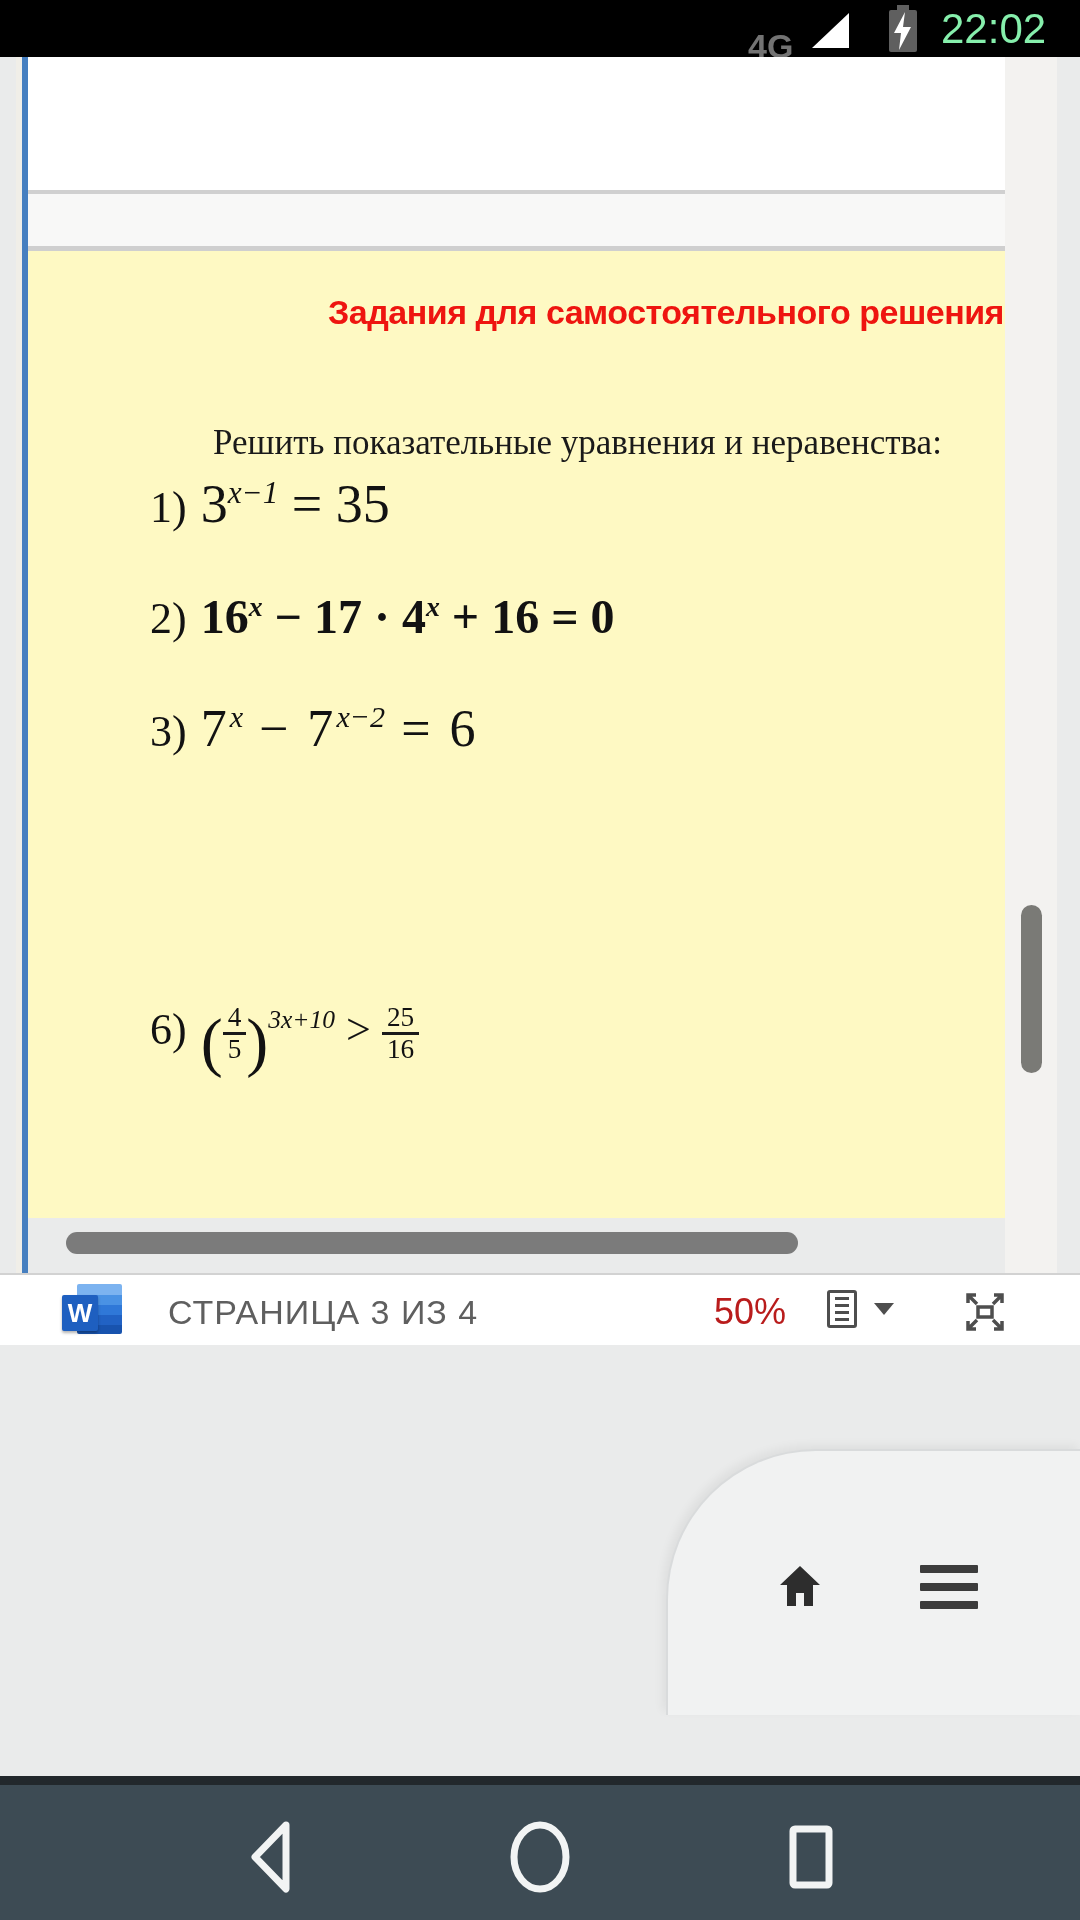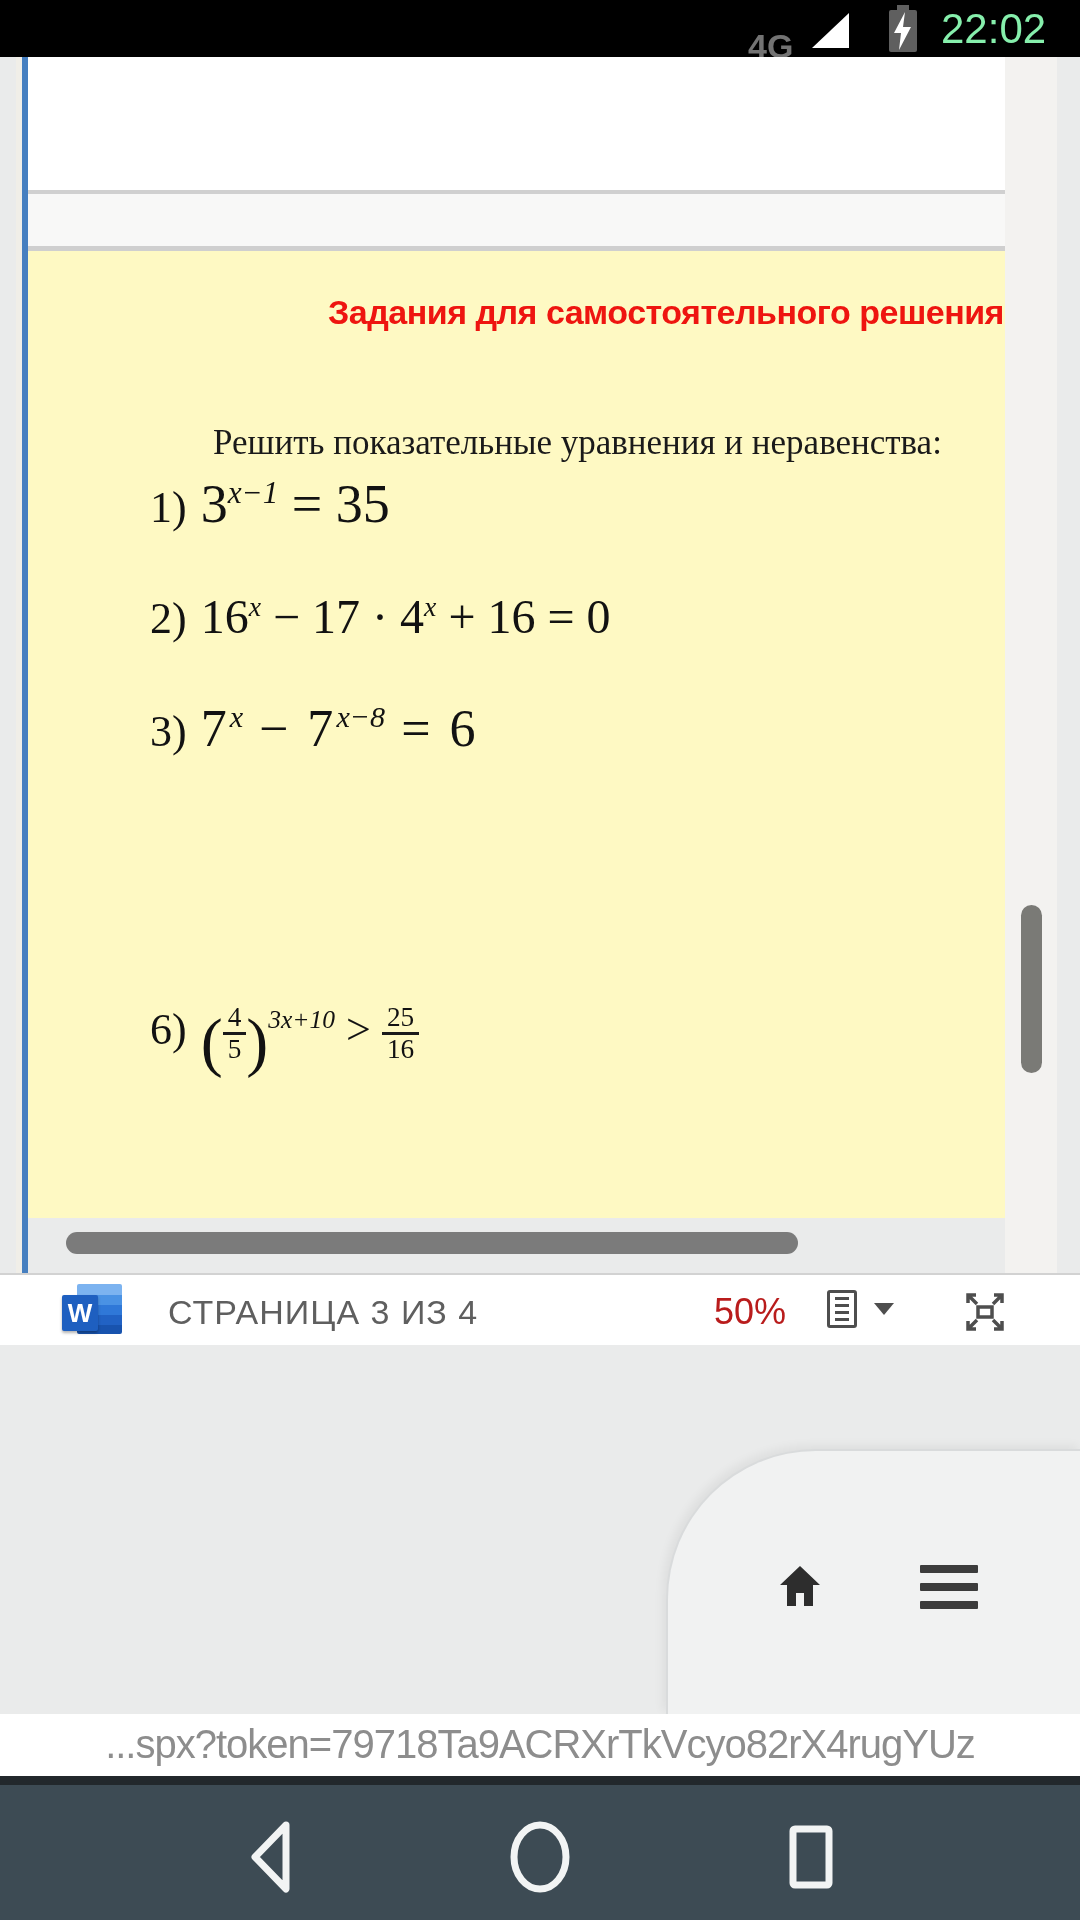--- a/index.html
+++ b/index.html
@@ -27,21 +27,21 @@
   .page{position:absolute;left:28px;top:251px;width:977px;height:967px;background:#fef9c3;}
 
   .doc-title{position:absolute;left:300px;top:42px;color:#ee1510;font-size:34px;font-weight:700;
              letter-spacing:-0.5px;white-space:nowrap;}
   .doc-subtitle{position:absolute;left:185px;top:172px;color:#1a1a1a;font-size:35px;
                 font-family:"Liberation Serif",serif;white-space:nowrap;}
 
   .problem{position:absolute;left:122px;font-family:"Liberation Serif",serif;color:#121212;white-space:nowrap;}
   .p-label{font-size:44px;margin-right:14px;}
   .problem[data-eq="0"] .p-body{font-size:54px;}
-  .problem[data-eq="1"] .p-body{font-size:48px;}
+  .problem[data-eq="1"] .p-body{font-size:48px;font-weight:bold;}
   .problem[data-eq="2"] .p-body{font-size:52px;letter-spacing:3px;}
   .problem[data-eq="3"] .p-body{font-size:52px;letter-spacing:3px;}
   .problem[data-eq="4"] .p-body{font-size:44px;}
   .problem[data-eq="5"] .p-body{font-size:44px;}
   .p-body sup{font-size:0.58em;font-style:italic;vertical-align:0.62em;letter-spacing:0;}
   .frac{display:inline-block;vertical-align:-0.52em;text-align:center;font-size:0.62em;line-height:1.08;}
   .fnum{display:block;padding:0 5px;border-bottom:3px solid #1a1a1a;}
   .fden{display:block;padding:0 5px;}
   .paren{font-size:1.5em;font-weight:400;vertical-align:-0.3em;}
 
@@ -108,21 +108,21 @@
     <div class="doc-title">Задания для самостоятельного решения</div>
     <div class="doc-subtitle">Решить показательные уравнения и неравенства:</div>
 
     <div class="problem" data-eq="0" style="top:222px">
       <span class="p-label">1)</span><span class="p-body"><span>3</span><sup>x−1</sup><span> = 35</span></span>
     </div>
     <div class="problem" data-eq="1" style="top:338px">
       <span class="p-label">2)</span><span class="p-body"><span>16</span><sup>x</sup><span> − 17 · 4</span><sup>x</sup><span> + 16 = 0</span></span>
     </div>
     <div class="problem" data-eq="2" style="top:448px">
-      <span class="p-label">3)</span><span class="p-body"><span>7</span><sup>x</sup><span> − 7</span><sup>x−8</sup><span> = 6</span></span>
+      <span class="p-label">3)</span><span class="p-body"><span>7</span><sup>x</sup><span> − 7</span><sup>x−2</sup><span> = 6</span></span>
     </div>
     <div class="problem" data-eq="5" style="top:752px">
       <span class="p-label">6)</span><span class="p-body"><span class="paren">(</span><span class="frac"><span class="fnum">4</span><span class="fden">5</span></span><span class="paren">)</span><sup>3x+10</sup><span> &gt; </span><span class="frac"><span class="fnum">25</span><span class="fden">16</span></span></span>
     </div>
   </div>
 
   <div class="v-thumb"></div>
   <div class="h-thumb"></div>
 
   <div class="toolbar">
@@ -154,23 +154,20 @@
     <svg class="home-btn" width="50" height="46" viewBox="0 0 48 46">
       <path d="M4 22 L24 3 L44 22 L37 22 L37 43 L28 43 L28 30 L20 30 L20 43 L11 43 L11 22 Z" fill="#2d2d2d"></path>
     </svg>
     <div class="menu-btn">
       <div class="bar"></div>
         <div class="bar"></div>
         <div class="bar"></div>
     </div>
   </div>
 
-  <div class="url-bar">
-    <span class="url-text">...spx?token=79718Ta9ACRXrTkVcyo82rX4rugYUz</span>
-  </div>
 
   <div class="nav-border"></div>
   <div class="nav-bar">
     <svg class="nav-back" width="48" height="78" viewBox="0 0 48 78">
       <path d="M40 7 L9 39 L40 71 Z" fill="none" stroke="#f2f4f4" stroke-width="7" stroke-linejoin="round"></path>
     </svg>
     <svg class="nav-home" width="68" height="78" viewBox="0 0 68 78">
       <ellipse cx="34" cy="39" rx="26" ry="32" fill="none" stroke="#f2f4f4" stroke-width="7"></ellipse>
     </svg>
     <svg class="nav-recents" width="50" height="78" viewBox="0 0 50 78">

